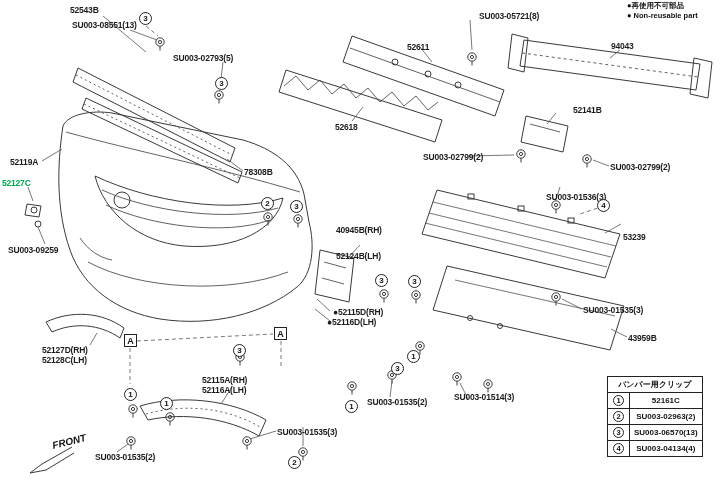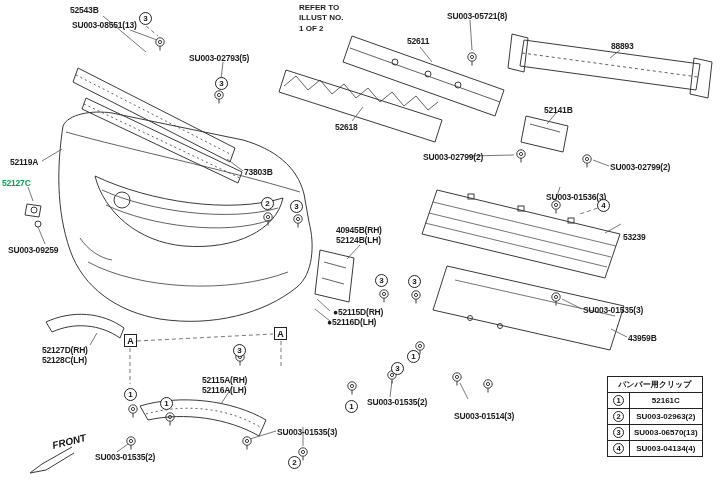--- a/index.html
+++ b/index.html
@@ -152,55 +152,54 @@
         <path stroke="#555" stroke-width="0.8" stroke-dasharray="4,3" d="M137,341 L273,334 M130,348 L130,384 M281,341 L281,368 M146,26 L158,36 M604,206 L580,214"></path>
       </g>
 
       <g>
         <path d="M72,447 L42,464 M74,453 L46,470 M42,464 L30,473 L46,470"></path>
       </g>
 
     </g>
   </svg>
 
-  <div class="note">
-    <div>REFER TO</div>
-    <div>ILLUST NO.</div>
-    <div>1 OF 2</div>
+
+  <div class="legend">
+    <div>●再使用不可部品</div>
+    <div>● Non-reusable part</div>
   </div>
-
 
   <div class="lbl" style="left:70px;top:5px">52543B</div>
   <div class="lbl" style="left:72px;top:20px">SU003-08551(13)</div>
-  <div class="lbl" style="left:189px;top:53px">SU003-02793(5)</div>
-  <div class="lbl" style="left:407px;top:36px">52611</div>
-  <div class="lbl" style="left:447px;top:11px">SU003-05721(8)</div>
-  <div class="lbl" style="left:611px;top:41px">88893</div>
+  <div class="lbl" style="left:173px;top:53px">SU003-02793(5)</div>
+  <div class="lbl" style="left:407px;top:42px">52611</div>
+  <div class="lbl" style="left:479px;top:11px">SU003-05721(8)</div>
+  <div class="lbl" style="left:611px;top:41px">94043</div>
   <div class="lbl" style="left:335px;top:122px">52618</div>
-  <div class="lbl" style="left:544px;top:105px">52141B</div>
+  <div class="lbl" style="left:573px;top:105px">52141B</div>
   <div class="lbl" style="left:423px;top:152px">SU003-02799(2)</div>
   <div class="lbl" style="left:610px;top:162px">SU003-02799(2)</div>
   <div class="lbl" style="left:546px;top:192px">SU003-01536(3)</div>
   <div class="lbl" style="left:623px;top:232px">53239</div>
   <div class="lbl" style="left:10px;top:157px">52119A</div>
   <div class="lbl green" style="left:2px;top:178px">52127C</div>
-  <div class="lbl" style="left:244px;top:167px">73803B</div>
+  <div class="lbl" style="left:244px;top:167px">78308B</div>
   <div class="lbl" style="left:8px;top:245px">SU003-09259</div>
   <div class="lbl" style="left:336px;top:225px">40945B(RH)</div>
-  <div class="lbl" style="left:336px;top:235px">52124B(LH)</div>
+  <div class="lbl" style="left:336px;top:251px">52124B(LH)</div>
   <div class="lbl" style="left:333px;top:307px">●52115D(RH)</div>
   <div class="lbl" style="left:327px;top:317px">●52116D(LH)</div>
   <div class="lbl" style="left:583px;top:305px">SU003-01535(3)</div>
   <div class="lbl" style="left:628px;top:333px">43959B</div>
   <div class="lbl" style="left:42px;top:345px">52127D(RH)</div>
   <div class="lbl" style="left:42px;top:355px">52128C(LH)</div>
   <div class="lbl" style="left:202px;top:375px">52115A(RH)</div>
   <div class="lbl" style="left:202px;top:385px">52116A(LH)</div>
   <div class="lbl" style="left:367px;top:397px">SU003-01535(2)</div>
-  <div class="lbl" style="left:454px;top:411px">SU003-01514(3)</div>
+  <div class="lbl" style="left:454px;top:392px">SU003-01514(3)</div>
   <div class="lbl" style="left:277px;top:427px">SU003-01535(3)</div>
   <div class="lbl" style="left:95px;top:452px">SU003-01535(2)</div>
 
   <div class="callout" style="left:139px;top:12px">3</div>
   <div class="callout" style="left:215px;top:77px">3</div>
   <div class="callout" style="left:261px;top:197px">2</div>
   <div class="callout" style="left:290px;top:200px">3</div>
   <div class="callout" style="left:375px;top:274px">3</div>
   <div class="callout" style="left:408px;top:275px">3</div>
   <div class="callout" style="left:597px;top:199px">4</div>

